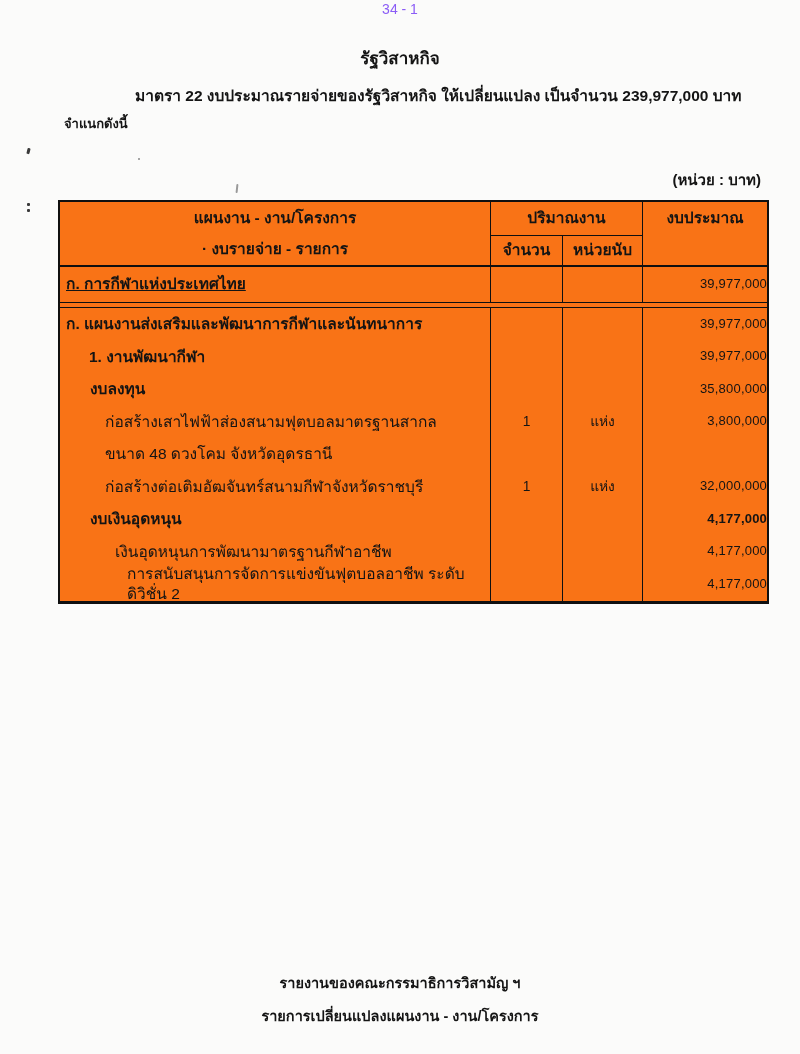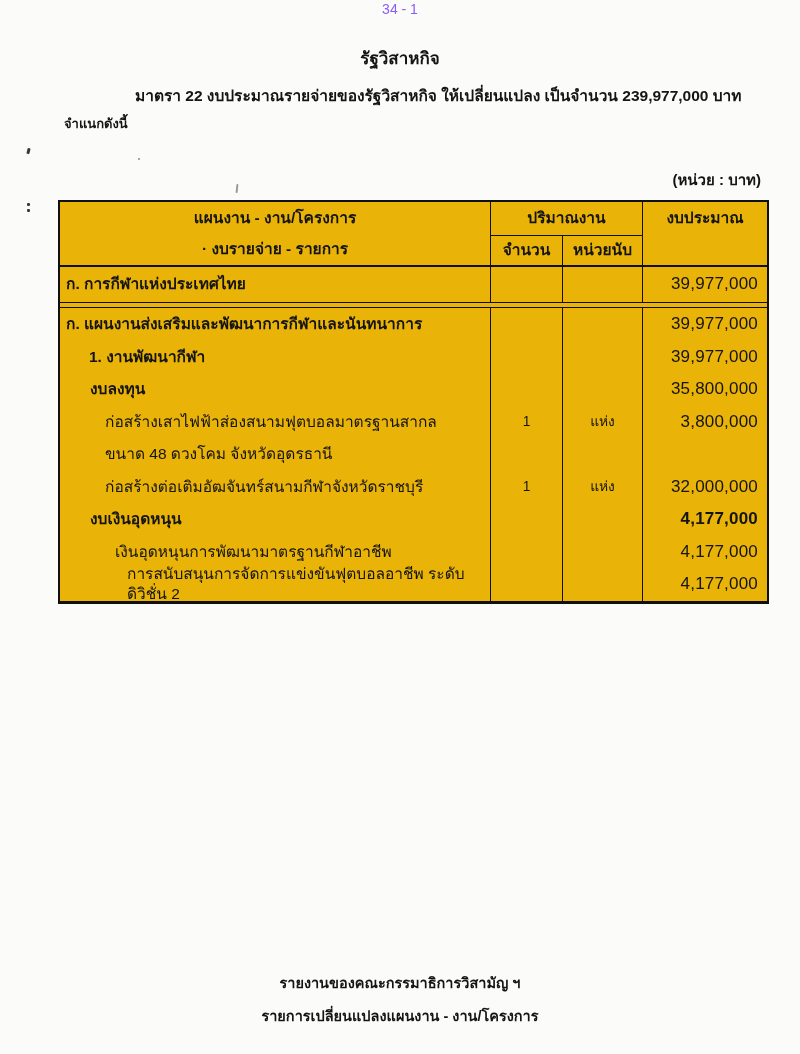--- a/index.html
+++ b/index.html
@@ -18,36 +18,36 @@
   .intro-2     { top:113px; left:64px; font-size:13px; font-weight:bold; }
   .unit-note   { top:168px; right:39px; font-size:15px; font-weight:bold; }
 
   
   .tbl {
     position:absolute; left:58px; top:200px; width:707px;
     display:grid;
     grid-template-columns:431px 72px 80px auto;
     grid-template-rows:34px 31px 35px 6px repeat(9, 32.5px);
     border:2px solid #101010; border-bottom-width:3px;
-    background:#eab308;
+    background:#f97316;
   }
   .cell { display:flex; align-items:center; font-size:15.5px; line-height:1.3; min-width:0; }
   .br   { border-right:1.6px solid #101010; }
   .hb   { border-bottom:2.2px solid #101010; }
   .ctr  { justify-content:center; text-align:center; }
-  .num  { justify-content:flex-end; padding-right:9px; font-size:17px; letter-spacing:0.2px; }
+  .num  { justify-content:flex-end; font-size:13px; letter-spacing:0.2px; }
   .qty  { justify-content:center; font-size:13.8px; }
 
   .h-plan   { grid-area:1/1/3/2; flex-direction:column; justify-content:center; gap:10px; font-weight:bold; }
   .h-qty    { grid-area:1/2/2/4; border-bottom:1.6px solid #101010; font-weight:bold; }
   .h-budget { grid-area:1/4/3/5; align-items:flex-start; padding-top:6px; font-weight:bold; }
   .h-count  { grid-area:2/2/3/3; font-weight:bold; }
   .h-unit   { grid-area:2/3/3/4; font-weight:bold; }
 
-  .a-label  { grid-area:3/1/4/2; }
+  .a-label  { grid-area:3/1/4/2;text-decoration:underline; }
   .a-qty    { grid-area:3/2/4/3; }
   .a-unit   { grid-area:3/3/4/4; }
   .a-budget { grid-area:3/4/4/5; }
   .divider  { grid-area:4/1/5/5; border-top:1.5px solid #101010; border-bottom:1.5px solid #101010; }
 
   .ind-a { padding-left:6px; }
   .ind-b { padding-left:29px; }
   .ind-c { padding-left:30px; }
   .ind-d { padding-left:45px; }
   .ind-e { padding-left:55px; }

